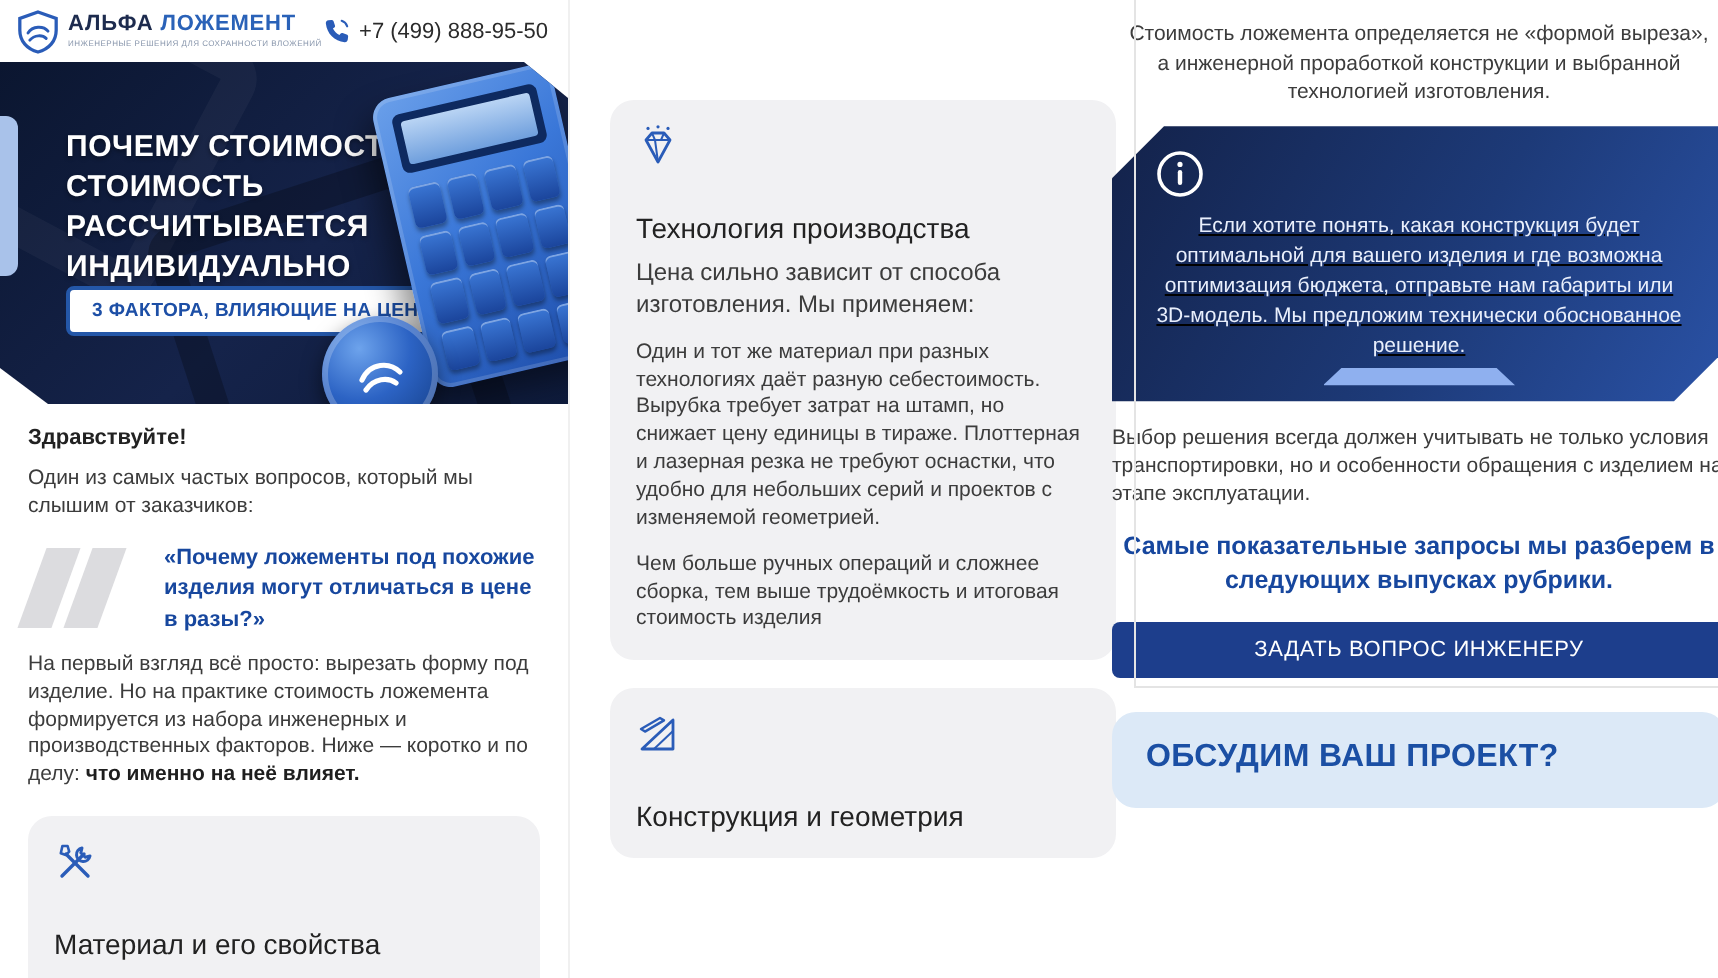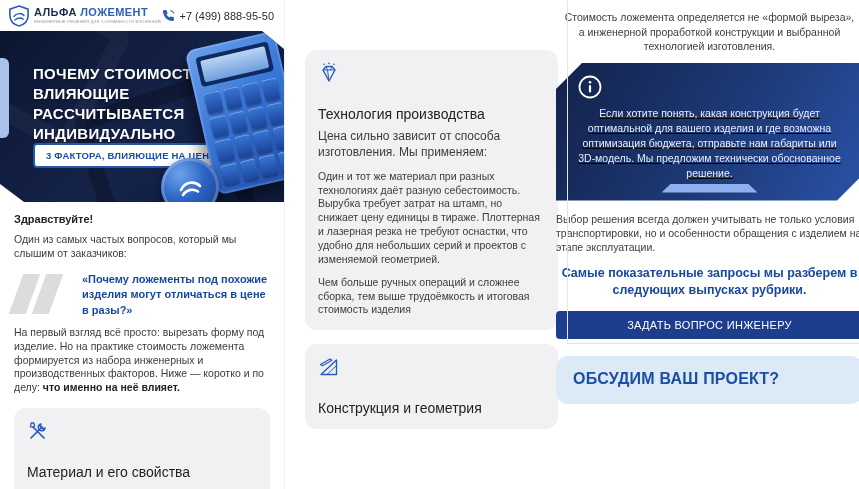--- a/index.html
+++ b/index.html
@@ -118,21 +118,21 @@
         <span>+7 (499) 888-95-50</span>
       </div>
     </div>
 
     <div class="banner">
       <div class="deco1"></div>
       <div class="deco2"></div>
       <div class="side-tab"></div>
       <div class="banner-title">
         <div>ПОЧЕМУ СТОИМОСТЬ</div>
-        <div>ВЛИЯЮЩИЕ</div>
+        <div>СТОИМОСТЬ</div>
         <div>РАССЧИТЫВАЕТСЯ</div>
         <div>ИНДИВИДУАЛЬНО</div>
       </div>
       <div class="banner-badge">3 ФАКТОРА, ВЛИЯЮЩИЕ НА ЦЕНУ</div>
       <div class="calc">
         <div class="calc-screen">
             <div class="calc-screen-in"></div>
           </div>
         <div class="calc-keys">
           <div></div>

